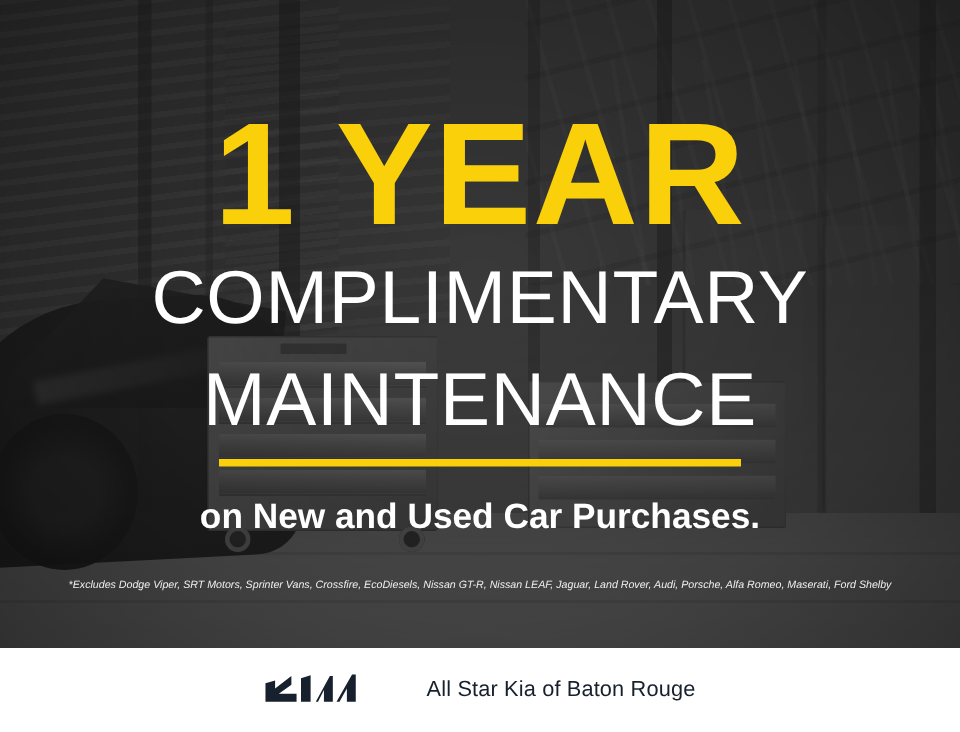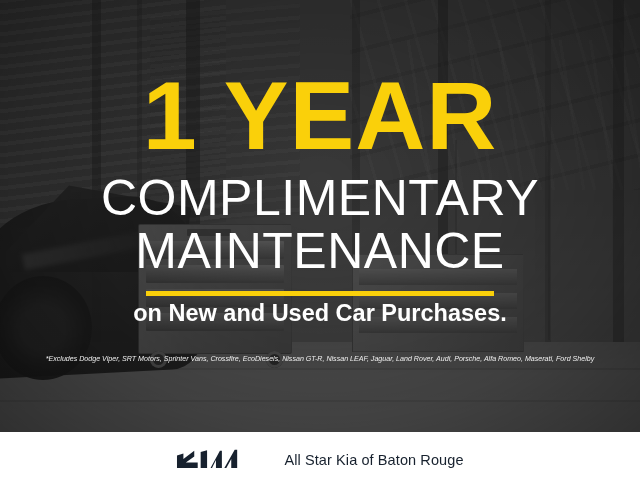--- a/index.html
+++ b/index.html
@@ -330,26 +330,26 @@
     <div class="desat"></div>
     <div class="vignette"></div>
   </div>
 
   <div class="content">
 
     <h1 class="headline-year">1 YEAR</h1>
 
     <h2 class="headline-sub">COMPLIMENTARY</h2>
 
-    <h2 class="headline-sub" style="margin-top:1px">MAINTENANCE</h2>
+    <h2 class="headline-sub" style="margin-top:16px">MAINTENANCE</h2>
 
     <div class="divider"></div>
 
 
-    <p class="offer" style="margin-top:2px">on New and Used Car Purchases.</p>
+    <p class="offer" style="margin-top:18px">on New and Used Car Purchases.</p>
 
     <p class="disclaimer">*Excludes Dodge Viper, SRT Motors, Sprinter Vans, Crossfire, EcoDiesels, Nissan GT-R, Nissan LEAF, Jaguar, Land Rover, Audi, Porsche, Alfa Romeo, Maserati, Ford Shelby</p>
   </div>
 
   <div class="footer">
 
     <svg class="kia-logo" width="74" height="24" viewBox="0 0 300 96" aria-hidden="true">
 
       <path fill="#17212E" d="M4 30 L4 30 L30 22 L30 44 L74 10 L74 34 L40 58 L88 58 L88 80 L4 80 Z"></path>
       <path fill="#17212E" d="M100 16 L126 8 L126 80 L100 80 Z"></path>

